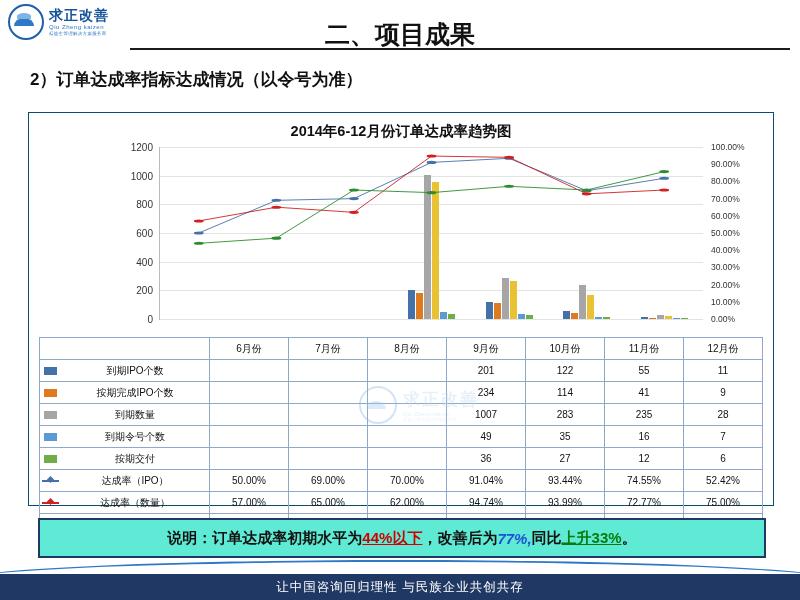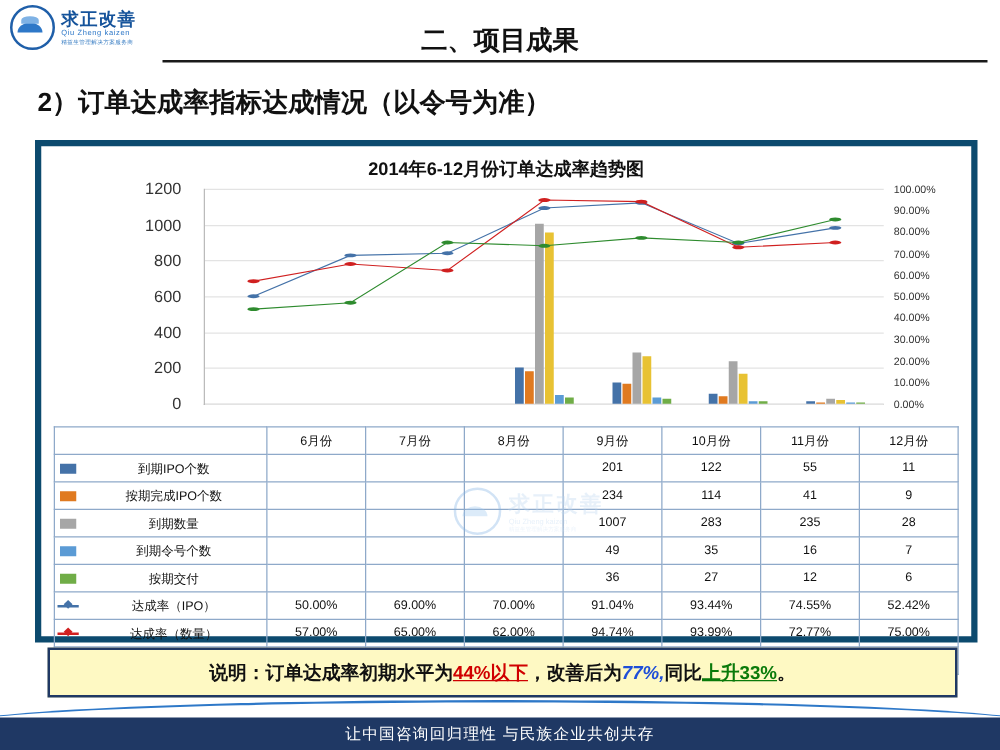--- a/index.html
+++ b/index.html
@@ -11,33 +11,33 @@
   
   .logo-box{position:absolute;left:8px;top:4px;width:120px;height:36px;display:flex;align-items:center;gap:5px;}
   .logo-mark{width:32px;height:32px;border-radius:50%;background:#ffffff;border:2px solid #1f5fa9;position:relative;flex:0 0 auto;}
   .logo-mark:before{content:"";position:absolute;left:4px;top:12px;width:20px;height:8px;border-radius:50%/100% 100% 0 0;background:#2e78c8;}
   .logo-mark:after{content:"";position:absolute;left:7px;top:7px;width:14px;height:6px;background:#7fb2e5;border-radius:50% 50% 0 0;}
   .logo-text{line-height:1;}
   .logo-cn{font-size:14px;font-weight:bold;color:#15539b;letter-spacing:1px;}
   .logo-en{font-size:6px;color:#2e78c8;letter-spacing:.5px;margin-top:2px;}
   .logo-sub{font-size:4.5px;color:#3b7fc4;margin-top:2px;letter-spacing:.3px;}
 
-  .title{position:absolute;left:0;top:18px;width:800px;text-align:center;font-size:21px;font-weight:bold;color:#111;}
+  .title{position:absolute;left:0;top:18px;width:800px;text-align:center;font-size:25px;font-weight:bold;color:#111;}
   .title-rule{position:absolute;left:130px;top:48px;width:660px;height:2px;background:#1a1a1a;}
 
-  .subtitle{position:absolute;left:30px;top:68px;font-size:21px;font-weight:bold;color:#111;}
-
-  
-  .panel{position:absolute;left:28px;top:112px;width:744px;height:392px;background:#fff;border:5px solid #0c4a6e;}
+  .subtitle{position:absolute;left:30px;top:68px;font-size:17px;font-weight:bold;color:#111;}
+
+  
+  .panel{position:absolute;left:28px;top:112px;width:744px;height:392px;background:#fff;border:1px solid #0c4a6e;}
   .chart-title{text-align:center;font-size:14.5px;font-weight:bold;color:#111;padding-top:9px;}
 
   .plot-wrap{position:relative;height:190px;margin:6px 0 0 0;}
   .y-left{position:absolute;left:0;top:0;width:128px;height:172px;}
   .y-right{position:absolute;right:4px;top:0;width:62px;height:172px;}
-  .ytick{position:absolute;right:16px;font-size:13px;color:#333;transform:translateY(-50%);}
+  .ytick{position:absolute;right:4px;font-size:10px;color:#333;transform:translateY(-50%);}
   .ytick-r{position:absolute;left:4px;font-size:8.5px;color:#333;transform:translateY(-50%);}
 
   .plot{position:absolute;left:130px;right:70px;top:0;height:172px;border-left:1px solid #bbb;border-bottom:1px solid #bbb;}
   .grid-line{position:absolute;left:0;right:0;height:1px;background:#e3e3e3;}
   .cols{position:absolute;left:0;right:0;top:0;bottom:0;display:flex;}
   .col{flex:1;position:relative;}
   .bars{position:absolute;left:0;right:0;bottom:0;height:100%;display:flex;align-items:flex-end;justify-content:center;gap:1px;}
   .bar{width:7px;}
   svg.lines{position:absolute;left:0;top:0;width:100%;height:100%;overflow:visible;}
 
@@ -52,21 +52,21 @@
   
   table.data{border-collapse:collapse;width:724px;margin:0 auto;table-layout:fixed;}
   table.data td{border:1px solid #8ea9c9;font-size:10px;color:#111;height:19px;text-align:center;}
   td.label{text-align:left;padding-left:22px;position:relative;width:146px;}
   .swatch{position:absolute;left:4px;top:50%;transform:translateY(-50%);width:13px;height:8px;}
   .lmark{position:absolute;left:2px;top:50%;transform:translateY(-50%);width:17px;height:2px;}
   .lmark:after{content:"";position:absolute;left:6px;top:-2.5px;width:5px;height:5px;transform:rotate(45deg);}
   td.head{font-size:10.5px;color:#111;}
 
   
-  .note{position:absolute;left:38px;top:518px;width:724px;height:36px;border:2px solid #1f3864;background:#fef9c3;
+  .note{position:absolute;left:38px;top:518px;width:724px;height:36px;border:2px solid #1f3864;background:#5eead4;
         display:flex;align-items:center;justify-content:center;font-size:15px;font-weight:bold;color:#111;}
   .red{color:#d00000;text-decoration:underline;}
   .blue{color:#1f4fd8;font-style:italic;}
   .green{color:#0a7a0a;text-decoration:underline;}
 
   .footer{position:absolute;left:0;bottom:0;width:800px;height:26px;background:#1f3864;color:#fff;
           font-size:12.5px;display:flex;align-items:center;justify-content:center;letter-spacing:1px;}
   .swoosh{position:absolute;left:0;bottom:26px;width:800px;height:16px;overflow:hidden;}
   .swoosh:before{content:"";position:absolute;left:-40px;top:2px;width:880px;height:40px;border-radius:50%;
                  border-top:2px solid #2e78c8;}

